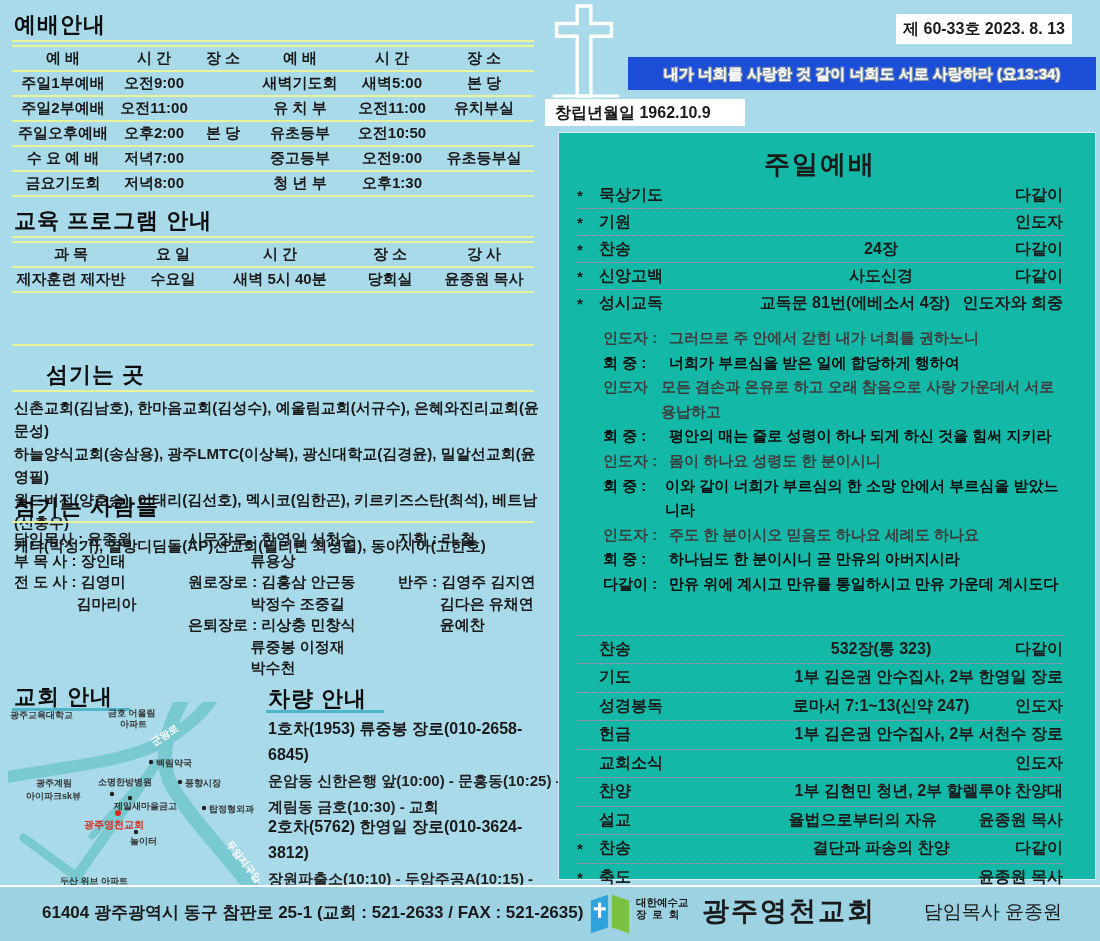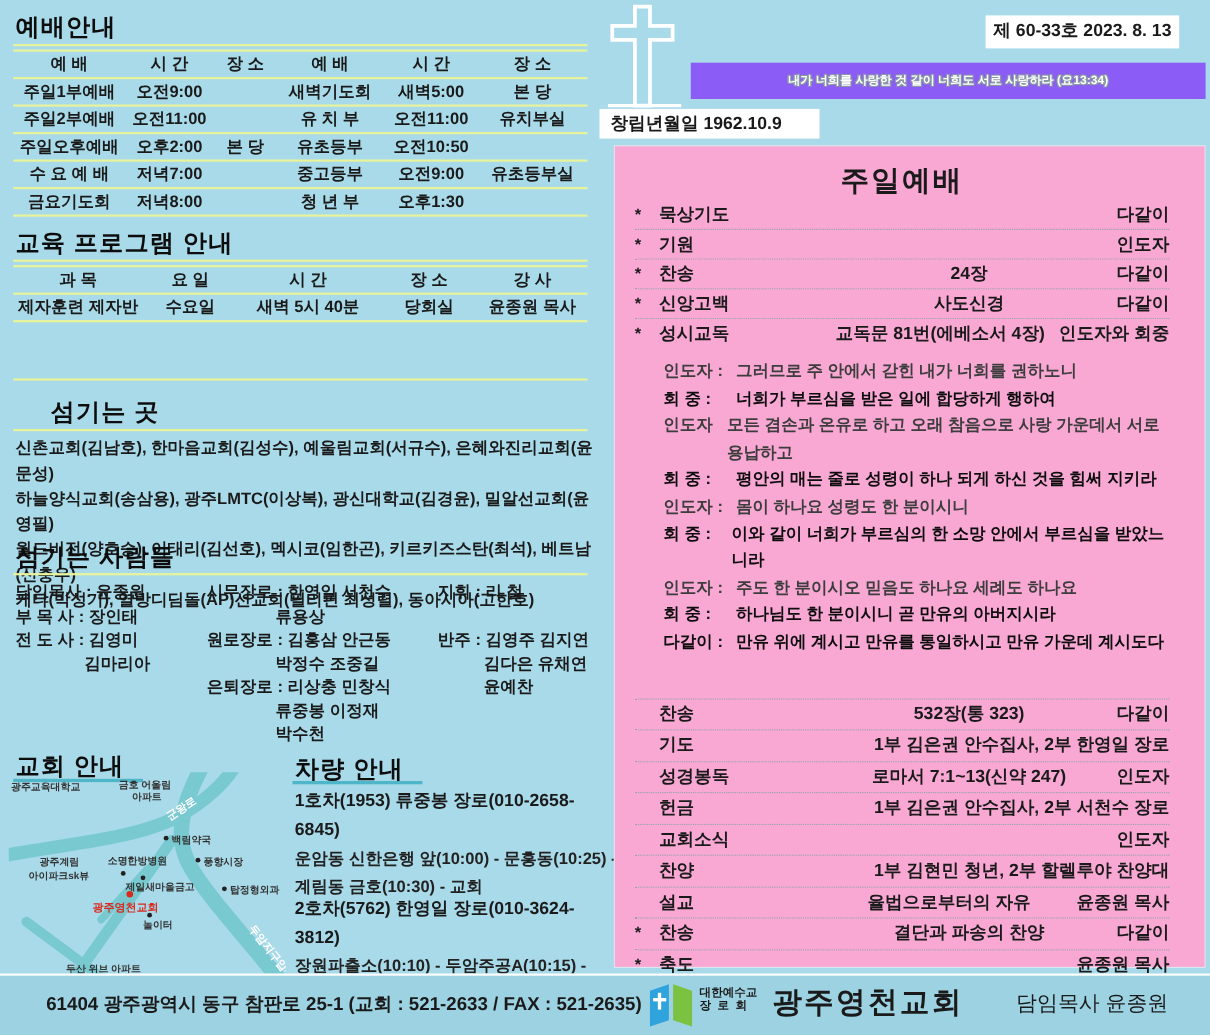--- a/index.html
+++ b/index.html
@@ -16,24 +16,24 @@
   .erow{display:grid;grid-template-columns:118px 86px 128px 92px 96px;align-items:center;height:23px;font-size:15px;font-weight:700;}
   .erow .wc{text-align:center;white-space:nowrap;}
   .rowline{height:2px;background:#e9f39a;}
   .places-text{font-size:15px;font-weight:700;line-height:23px;}
   .pre{white-space:pre;}
   .people-col{font-size:15px;font-weight:700;line-height:21.5px;}
   .veh-head{font-size:16px;font-weight:800;line-height:26px;}
   .veh-lines{font-size:15px;font-weight:600;line-height:26px;color:#222;}
   
   .issue-box{background:#fff;font-size:16px;font-weight:800;text-align:center;line-height:30px;}
-  .verse-band{background:#8b5cf6;color:#fff;font-size:11px;font-weight:800;text-align:center;line-height:33px;
+  .verse-band{background:#1d4ed8;color:#fff;font-size:15px;font-weight:800;text-align:center;line-height:33px;
               text-shadow:1px 1px 0 #8a9aa2,-1px -1px 0 #8a9aa2,1px -1px 0 #8a9aa2,-1px 1px 0 #8a9aa2;}
   .founded-box{background:#fff;font-size:16px;font-weight:800;line-height:27px;padding-left:10px;}
-  .panel{background:#f9a8d4;border:1px solid #d9e9ef;box-sizing:border-box;padding:14px 32px 10px 18px;}
+  .panel{background:#14b8a6;border:1px solid #d9e9ef;box-sizing:border-box;padding:14px 32px 10px 18px;}
   .svc-title{text-align:center;font-size:26px;font-weight:800;letter-spacing:2px;}
   .svc-leader{text-align:right;font-size:16px;font-weight:700;margin:8px 2px 10px 0;}
   .srow{display:flex;align-items:center;height:26px;font-size:16px;font-weight:700;}
   .srow .sstar{width:22px;text-align:left;font-size:15px;}
   .srow .slabel{width:148px;white-space:nowrap;}
   .srow .scenter{flex:1;text-align:center;white-space:nowrap;}
   .srow .sright{text-align:right;white-space:nowrap;}
   .b-dot{border-bottom:1.5px dotted #8fa4ac;}
   .t-dot{border-top:1.5px dotted #8fa4ac;}
   .srow2{height:27.5px;}

